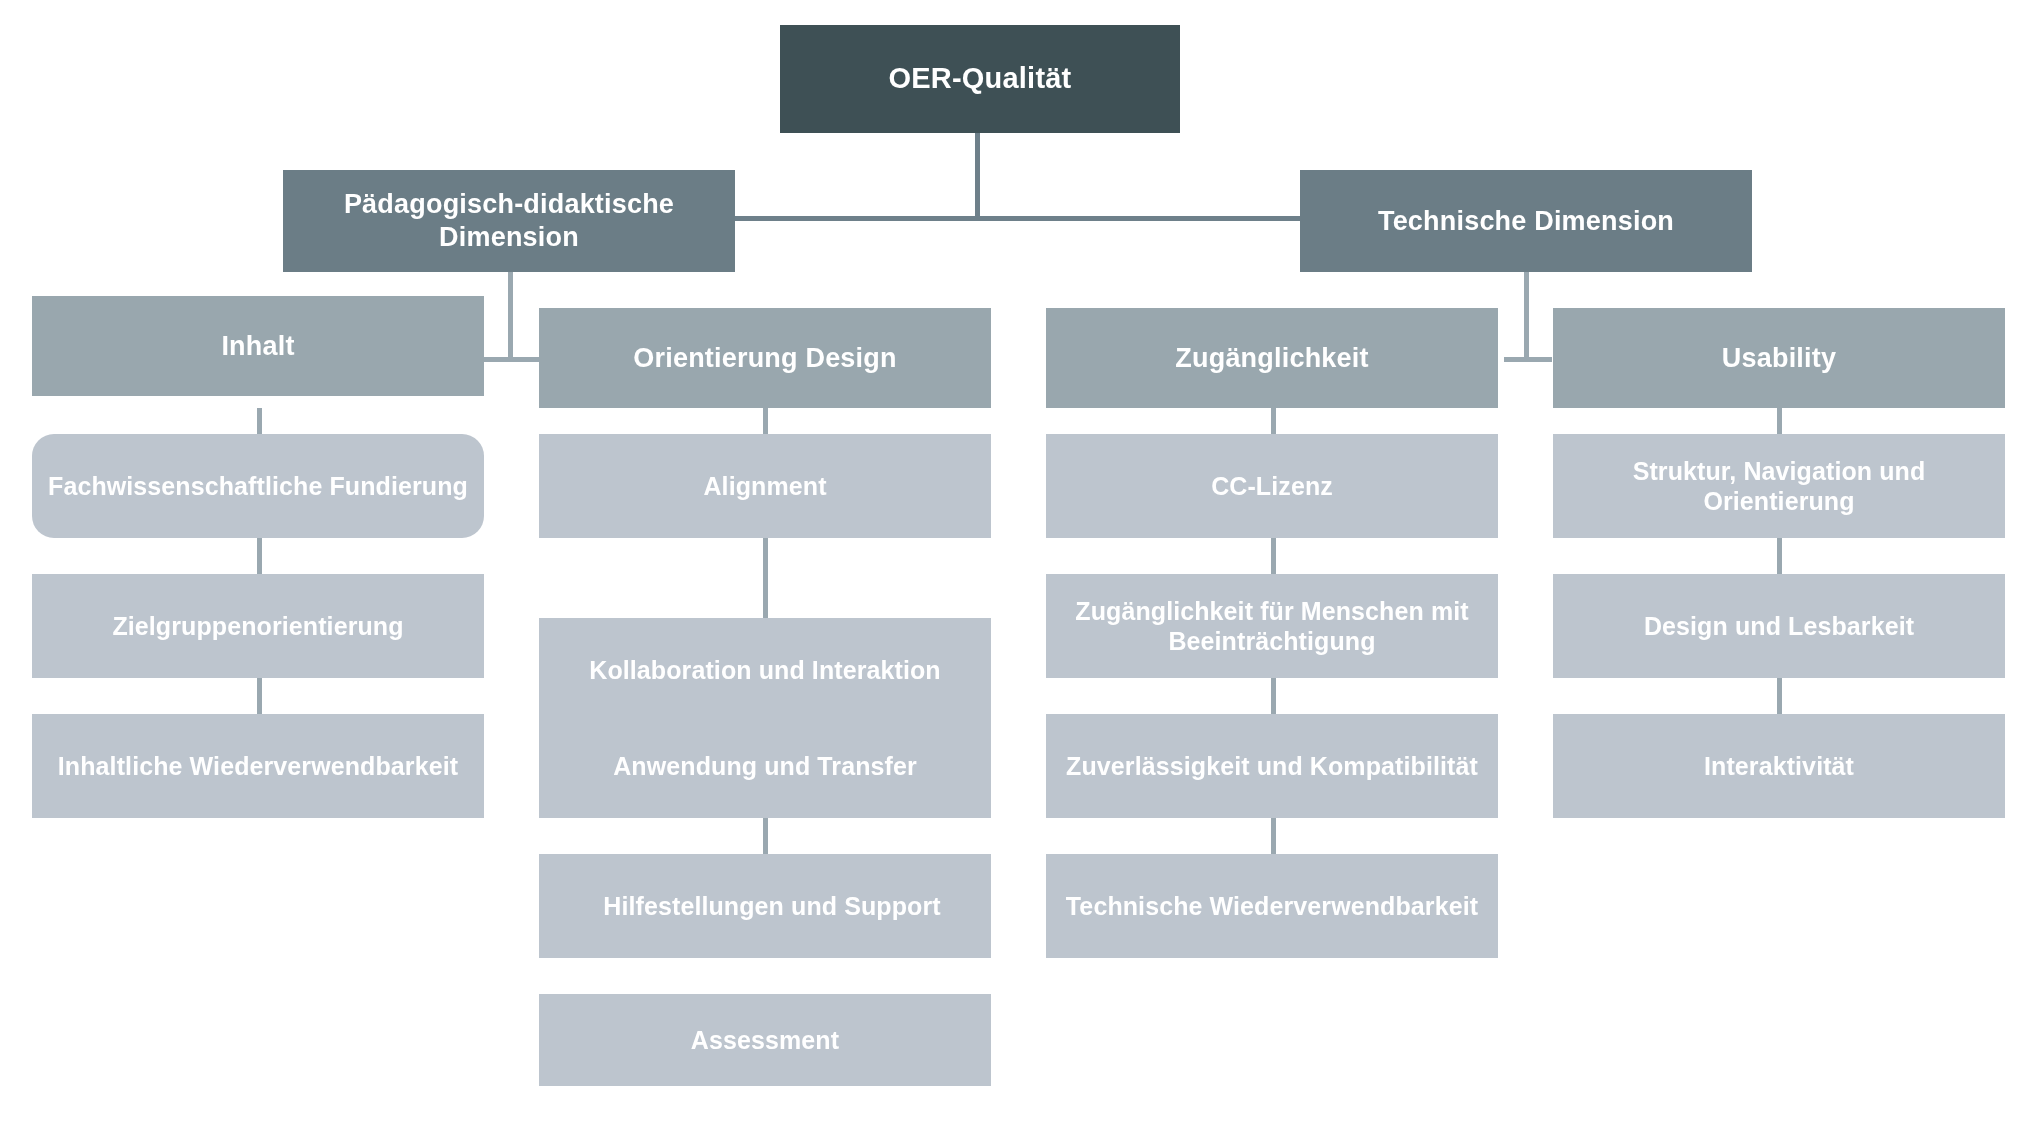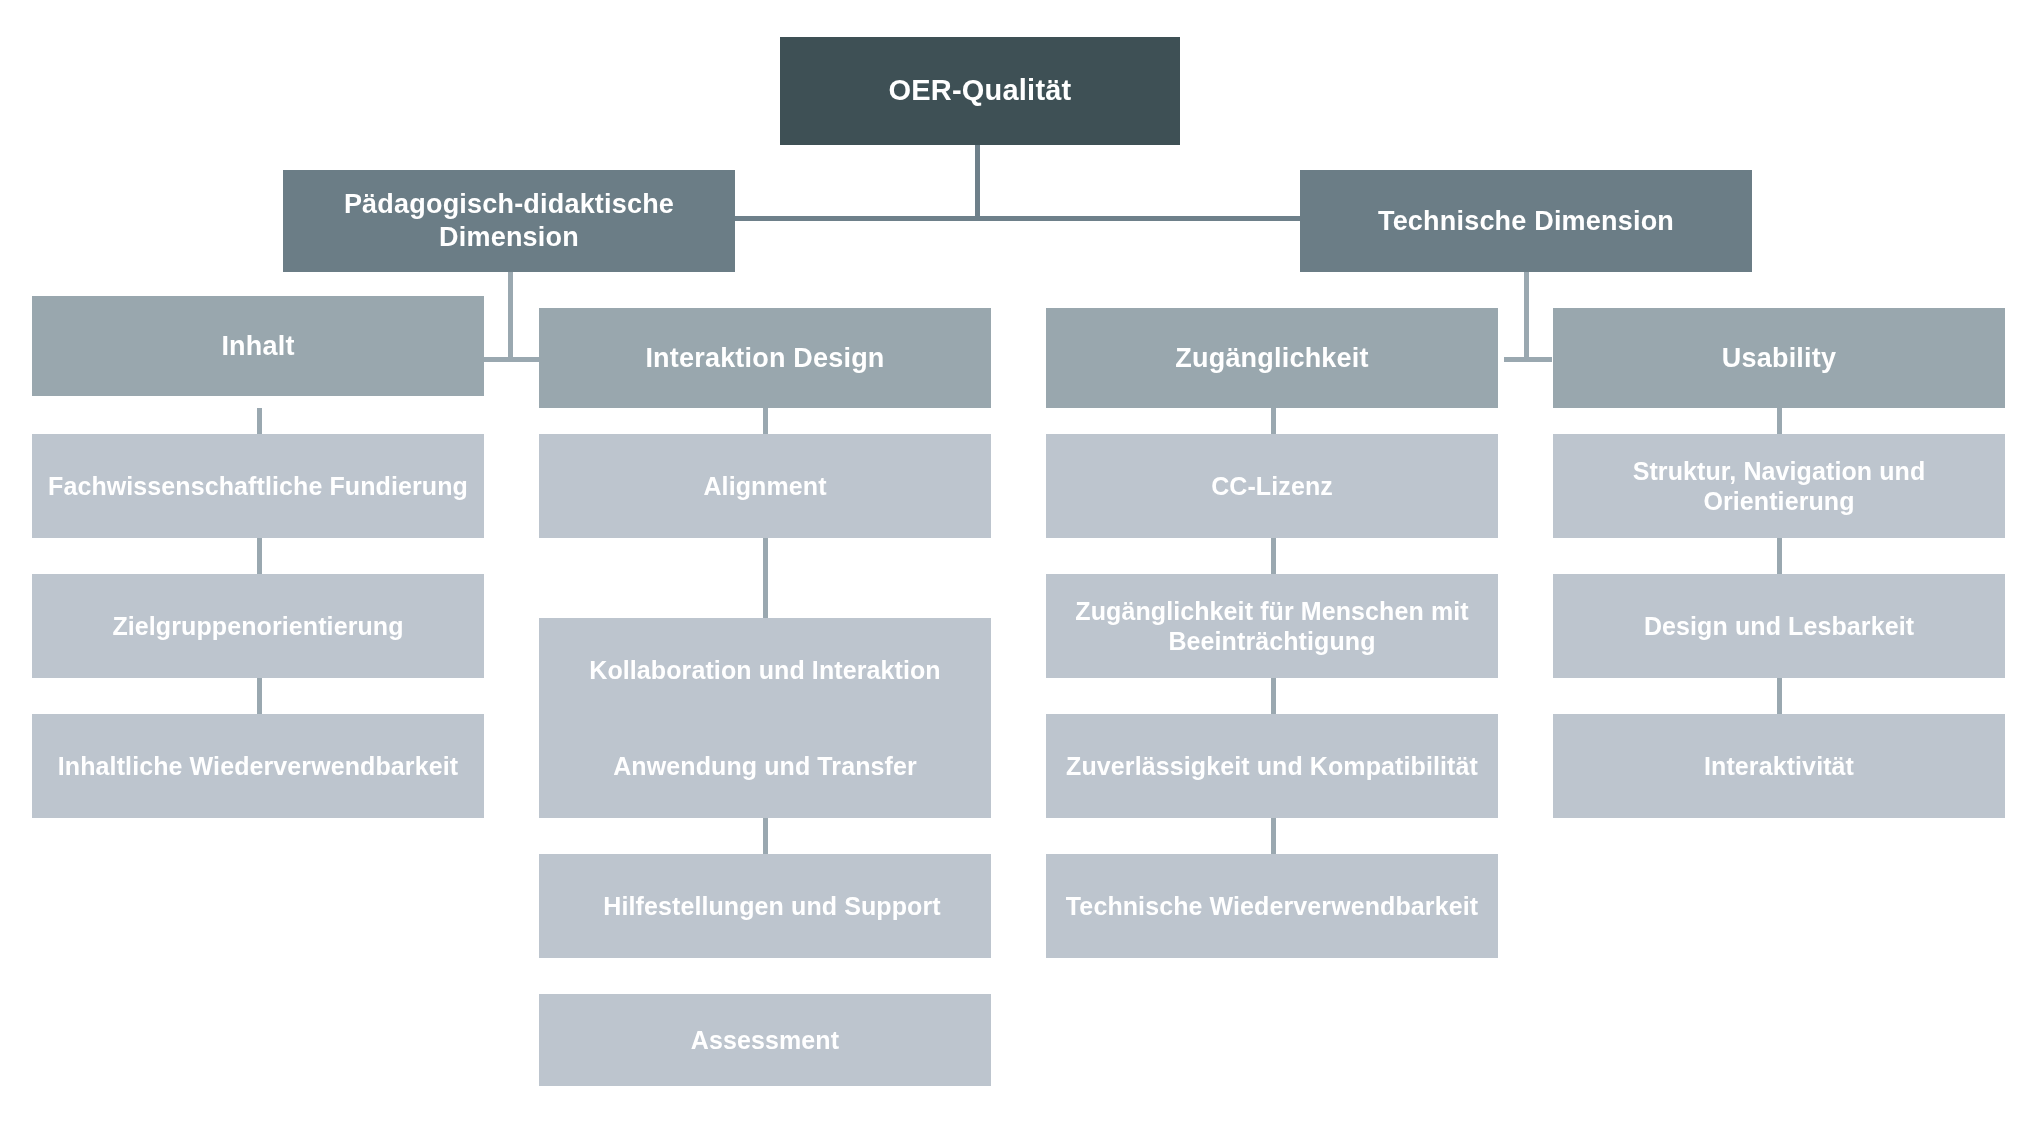--- a/index.html
+++ b/index.html
@@ -75,35 +75,35 @@
   <div class="conn" style="left:1504px; top:357px; width:48px; height:5px;"></div>
 
   <div class="conn" style="left:257px; top:408px; width:5px; height:410px;"></div>
 
   <div class="conn" style="left:763px; top:408px; width:5px; height:550px;"></div>
 
   <div class="conn" style="left:1271px; top:408px; width:5px; height:480px;"></div>
 
   <div class="conn" style="left:1777px; top:408px; width:5px; height:340px;"></div>
 
-  <div class="node lvl-root" style="left:780px; top:25px; width:400px; height:108px;margin-top:12px;">OER-Qualität</div>
+  <div class="node lvl-root" style="left:780px; top:25px; width:400px; height:108px;">OER-Qualität</div>
 
   <div class="node lvl-dim" style="left:283px; top:170px; width:452px; height:102px;">Pädagogisch-didaktische Dimension</div>
 
   <div class="node lvl-dim" style="left:1300px; top:170px; width:452px; height:102px;">Technische Dimension</div>
 
   <div class="node lvl-cat" style="left:32px; top:296px; width:452px; height:100px;">Inhalt</div>
 
-  <div class="node lvl-cat" style="left:539px; top:308px; width:452px; height:100px;">Interaktion Design</div>
+  <div class="node lvl-cat" style="left:539px; top:308px; width:452px; height:100px;">Orientierung Design</div>
 
   <div class="node lvl-cat" style="left:1046px; top:308px; width:452px; height:100px;">Zugänglichkeit</div>
 
   <div class="node lvl-cat" style="left:1553px; top:308px; width:452px; height:100px;">Usability</div>
 
-  <div class="node lvl-leaf" style="left:32px; top:434px; width:452px; height:104px;">Fachwissenschaftliche Fundierung</div>
+  <div class="node lvl-leaf" style="left:32px; top:434px; width:452px; height:104px;border-radius:22px;">Fachwissenschaftliche Fundierung</div>
 
   <div class="node lvl-leaf" style="left:32px; top:574px; width:452px; height:104px;">Zielgruppenorientierung</div>
 
   <div class="node lvl-leaf" style="left:32px; top:714px; width:452px; height:104px;">Inhaltliche Wiederverwendbarkeit</div>
 
   <div class="node lvl-leaf" style="left:539px; top:434px; width:452px; height:104px;">Alignment</div>
 
   <div class="node lvl-leaf" style="left:539px; top:574px; width:452px; height:104px;margin-top:44px;">Kollaboration und Interaktion</div>
 
   <div class="node lvl-leaf" style="left:539px; top:714px; width:452px; height:104px;">Anwendung und Transfer</div>

